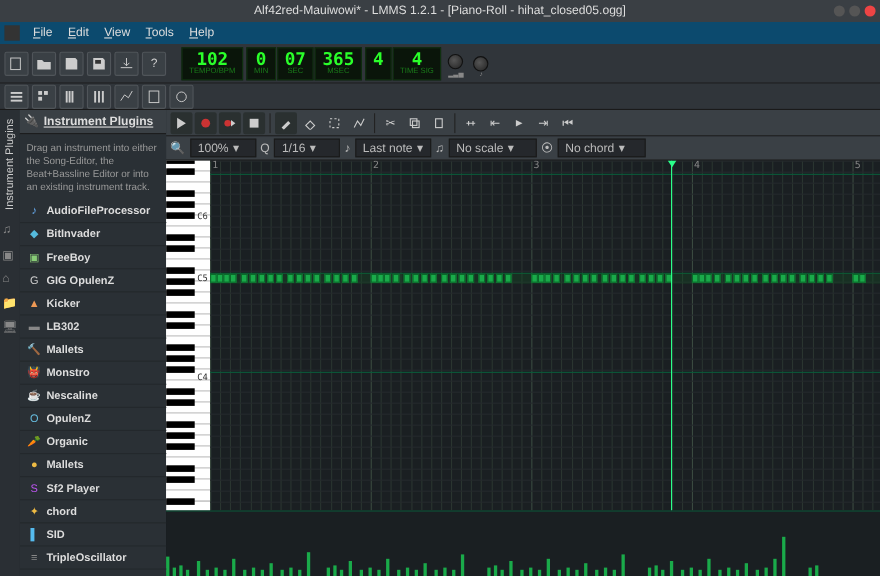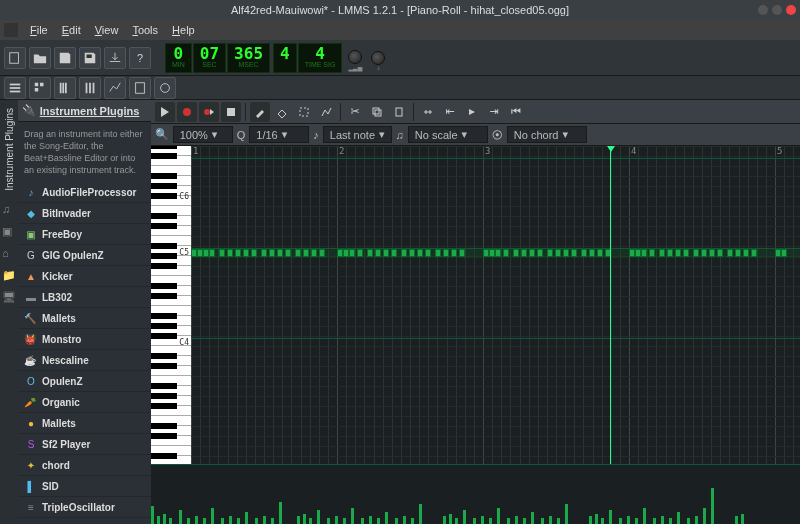--- a/index.html
+++ b/index.html
@@ -1,21 +1,21 @@
 <!DOCTYPE html>
 <html><head>
 <meta charset="utf-8">
 <style>
 *{margin:0;padding:0;box-sizing:border-box;font-family:sans-serif;font-size:11px;user-select:none}
 body{background:#262b30;color:#c8c8c8;width:800px;height:524px;overflow:hidden;position:relative}
 .titlebar{height:20px;background:#3a3f44;display:flex;align-items:center;justify-content:center;position:relative}
 .titlebar .title{color:#ddd;font-size:11px}
 .wc{position:absolute;right:4px;display:flex;gap:4px}
 .wc span{width:10px;height:10px;border-radius:50%;display:inline-block}
-.menubar{height:20px;background:#404040;display:flex;align-items:center;padding-left:4px;gap:2px}
+.menubar{height:20px;background:#0c4a6e;display:flex;align-items:center;padding-left:4px;gap:2px}
 .menubar span{padding:2px 6px;color:#ddd}
 .menubar span u{text-decoration:underline}
 .maintb{height:36px;background:#30353a;display:flex;align-items:center;padding:0 4px;gap:3px;border-bottom:1px solid #1a1a1a}
 .tbbtn{width:22px;height:22px;background:#3a4045;border:1px solid #50555a;display:flex;align-items:center;justify-content:center;color:#ccc;border-radius:2px}
 .tbbtn svg{width:14px;height:14px;fill:#ccc}
 .lcd{background:#0a150a;border:1px solid #0f2f0f;padding:2px 6px;display:flex;flex-direction:column;align-items:center;height:30px;justify-content:center}
 .lcd .big{color:#2aff2a;font-family:monospace;font-size:16px;font-weight:bold;line-height:14px}
 .lcd .sm{color:#1a7a1a;font-size:7px}
 .lcdgrp{display:flex;gap:1px}
 .knob{width:20px;height:26px;display:flex;flex-direction:column;align-items:center;justify-content:flex-end}
@@ -109,20 +109,24 @@
         <path d="M4 4h6v4H4z" fill="#333"></path>
       </svg>
     </div>
   <div class="tbbtn">
       <svg viewBox="0 0 16 16">
         <path d="M8 2v8m-3-3l3 3 3-3M2 12h12" stroke="#ccc" fill="none"></path>
       </svg>
     </div>
   <div class="tbbtn">?</div>
   <div style="width:8px"></div>
+  <div class="lcd">
+    <div class="big">102</div>
+    <div class="sm">TEMPO/BPM</div>
+  </div>
   <div class="lcdgrp">
     <div class="lcd">
         <div class="big">0</div>
         <div class="sm">MIN</div>
       </div>
     <div class="lcd">
         <div class="big">07</div>
         <div class="sm">SEC</div>
       </div>
     <div class="lcd">

